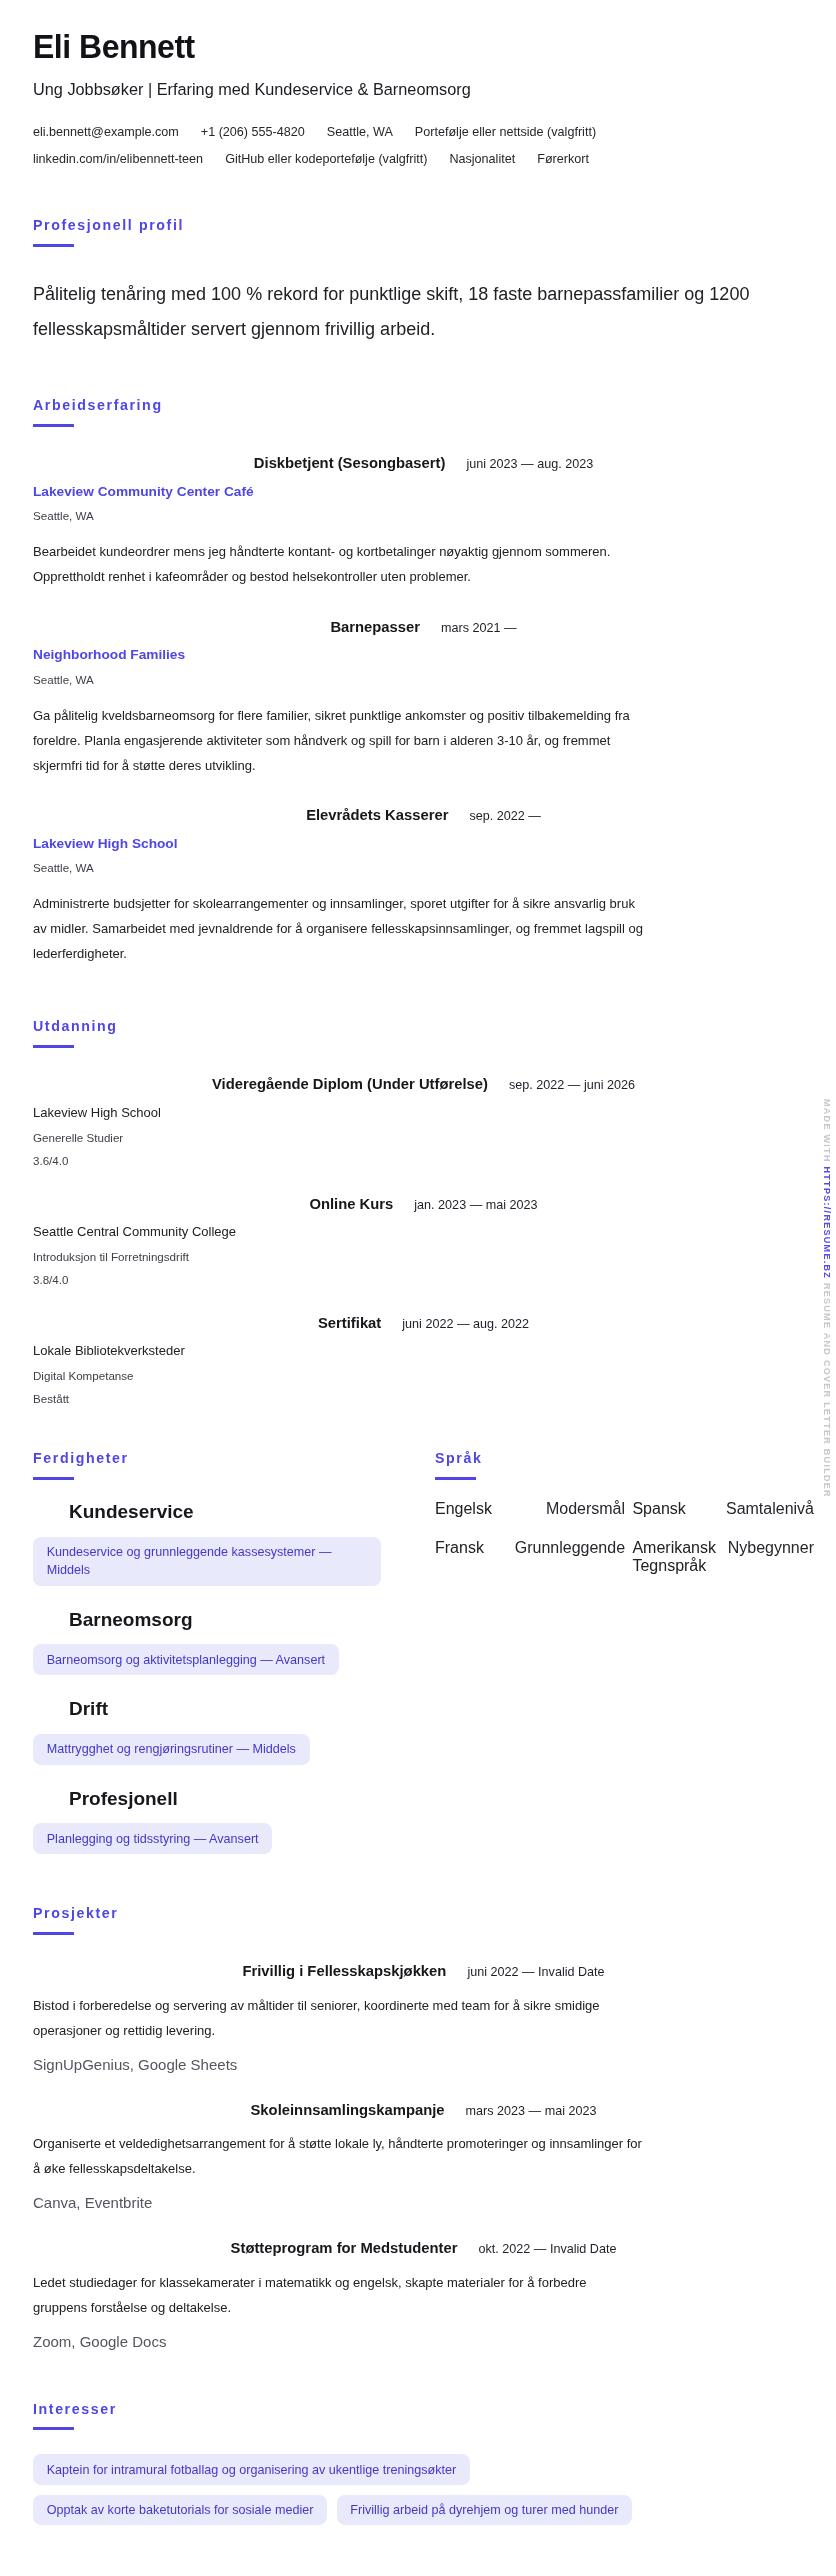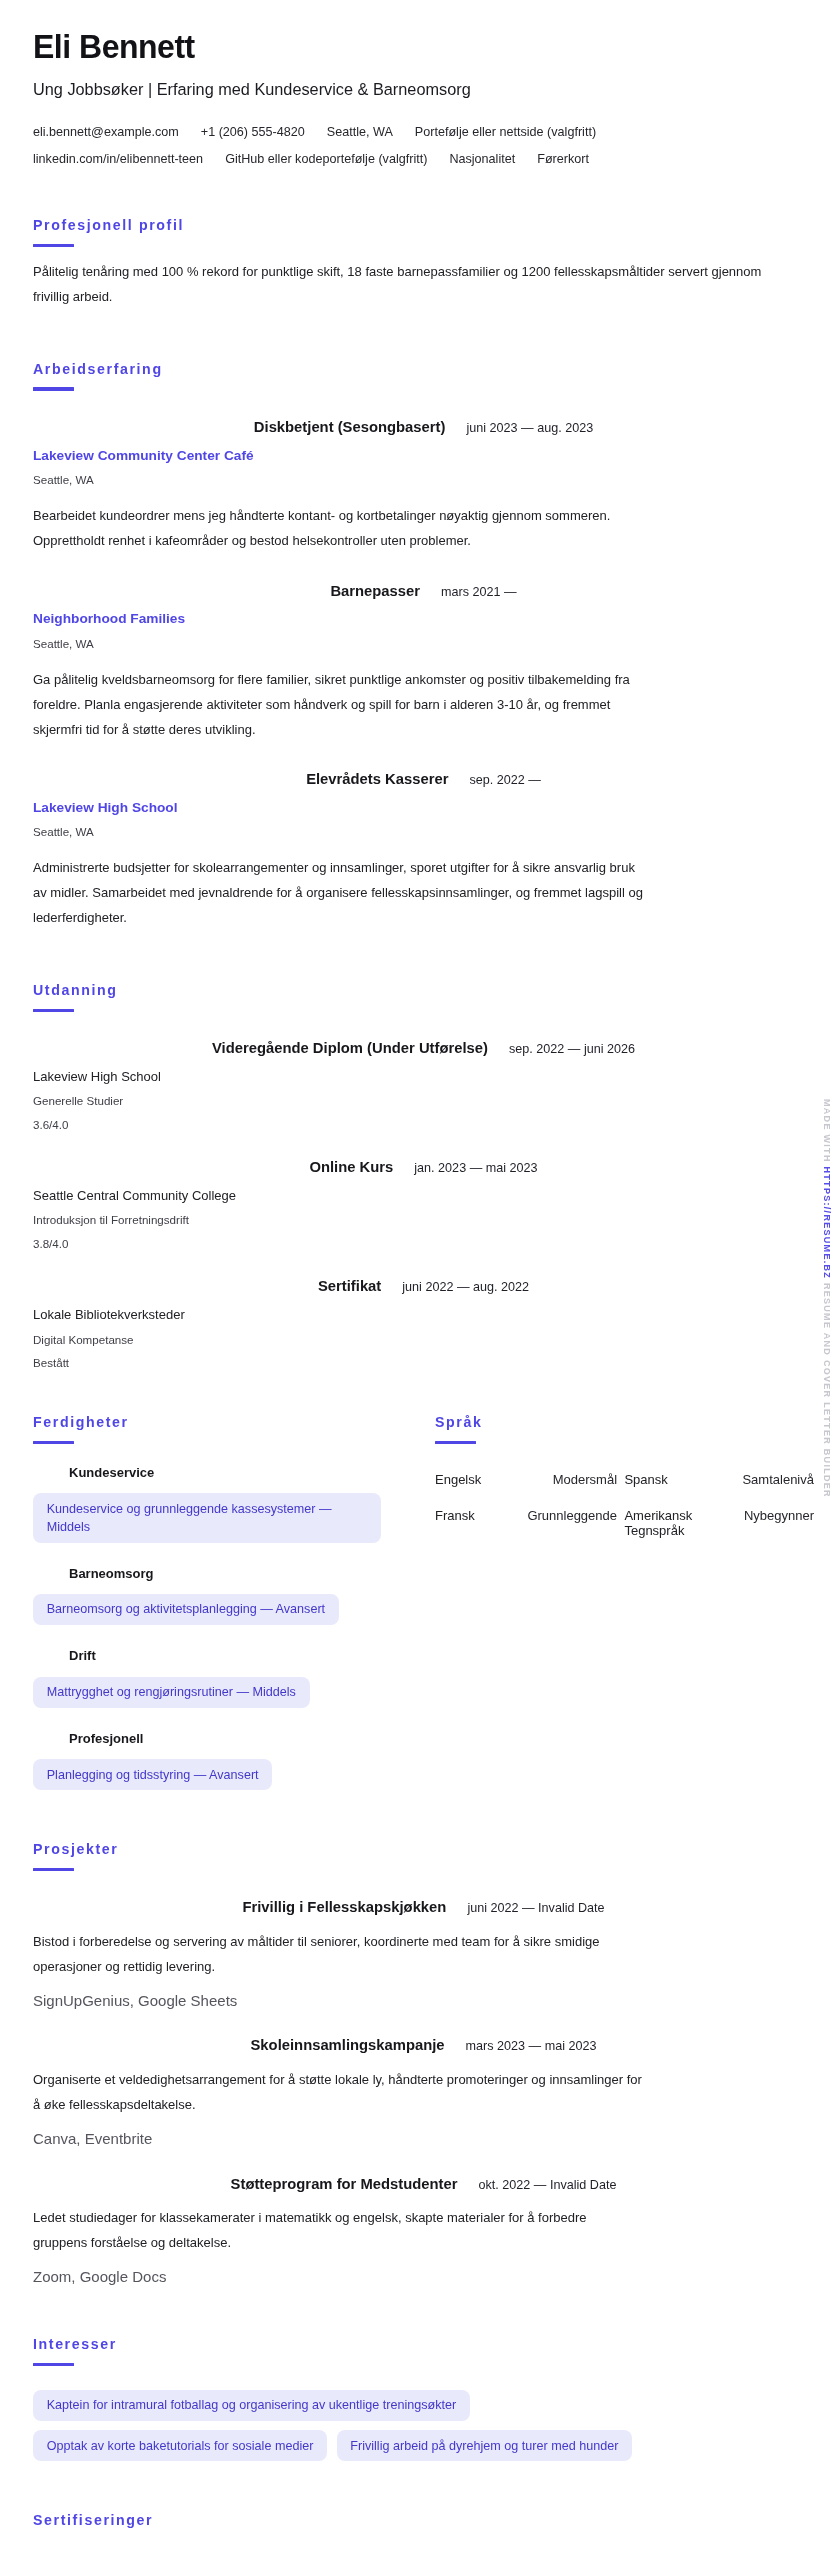--- a/index.html
+++ b/index.html
@@ -30,45 +30,45 @@
   .contact-row.first{margin-top:26px;}
   .contact-row.second{margin-top:13.7px;}
 
   
   .section{margin-top:51px;}
   .section-heading{
     font-size:14.2px;font-weight:700;color:var(--accent);letter-spacing:1.6px;
   }
   .rule{width:41px;height:3.2px;background:var(--accent);margin-top:10.5px;border-radius:0.5px;}
 
-  .profile-text{margin-top:13px;font-size:13px;line-height:1.92;max-width:759px;color:#212126;}
+  .profile-text{margin-top:30px;font-size:18px;line-height:1.92;max-width:759px;color:#212126;}
 
   .item{margin-top:28.5px;}
   .item-head{display:flex;justify-content:center;align-items:baseline;}
   .item-title{font-size:14.8px;font-weight:700;color:#17171c;}
   .date{font-size:12.6px;color:#1f1f28;white-space:nowrap;margin-left:21px;}
   .company{margin-top:12.6px;font-size:13.7px;color:var(--accent);font-weight:700;}
   .location{margin-top:10.5px;font-size:11.6px;color:var(--gray);}
   .body-text{margin-top:18px;font-size:13px;line-height:1.92;max-width:611px;color:#212126;}
 
   .edu-school{margin-top:12.6px;font-size:13px;color:#212126;}
   .edu-field{margin-top:10.5px;font-size:11.6px;color:var(--gray);}
   .edu-gpa{margin-top:10.5px;font-size:11.6px;color:var(--gray);}
 
   
   .two-col{display:grid;grid-template-columns:366px 1fr;column-gap:36px;margin-top:45px;}
-  .group-label{margin-top:23px;font-size:13px;font-weight:700;color:#17171c;padding-left:36px;}
+  .group-label{margin-top:23px;font-size:19px;font-weight:700;color:#17171c;padding-left:36px;}
   .group-label.first{margin-top:21px;}
   .pill{
     display:inline-block;margin-top:13.7px;background:var(--pill-bg);color:var(--pill-text);
     font-size:12.6px;line-height:1.45;padding:6.3px 13.7px;border-radius:8px;max-width:348px;
   }
   .lang-grid{
     display:grid;grid-template-columns:1.05fr .95fr 1.25fr 1fr;
-    column-gap:7.4px;row-gap:21px;margin-top:28px;font-size:13px;color:#212126;align-items:start;
+    column-gap:7.4px;row-gap:21px;margin-top:20px;font-size:16px;color:#212126;align-items:start;
   }
   .lang-level{text-align:right;color:#26262d;}
 
   .tools{margin-top:12px;font-size:15px;color:var(--soft);}
 
   .pills-wrap{display:flex;flex-wrap:wrap;gap:9.5px;margin-top:24px;max-width:685px;align-items:center;}
   .pills-wrap .pill{margin-top:0;max-width:none;}
 
   
   .watermark{

